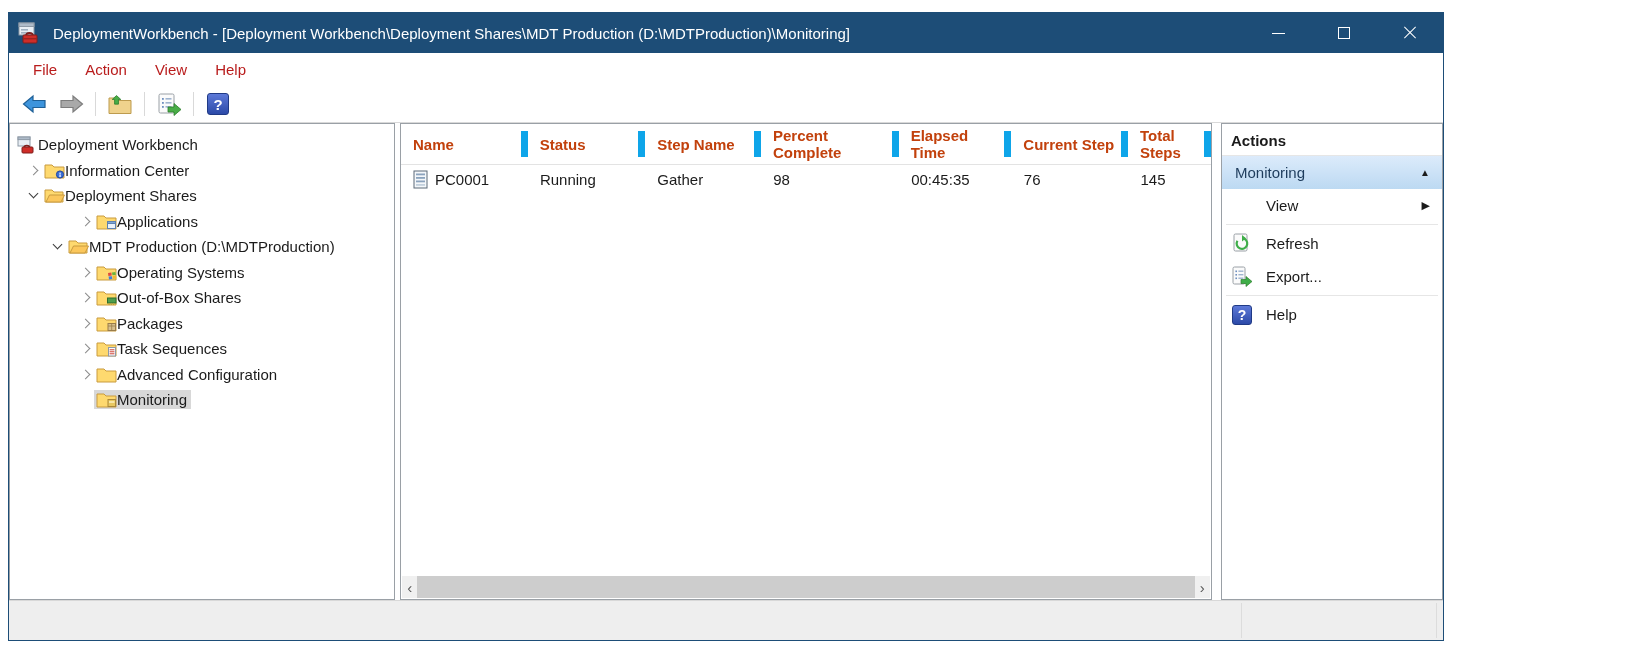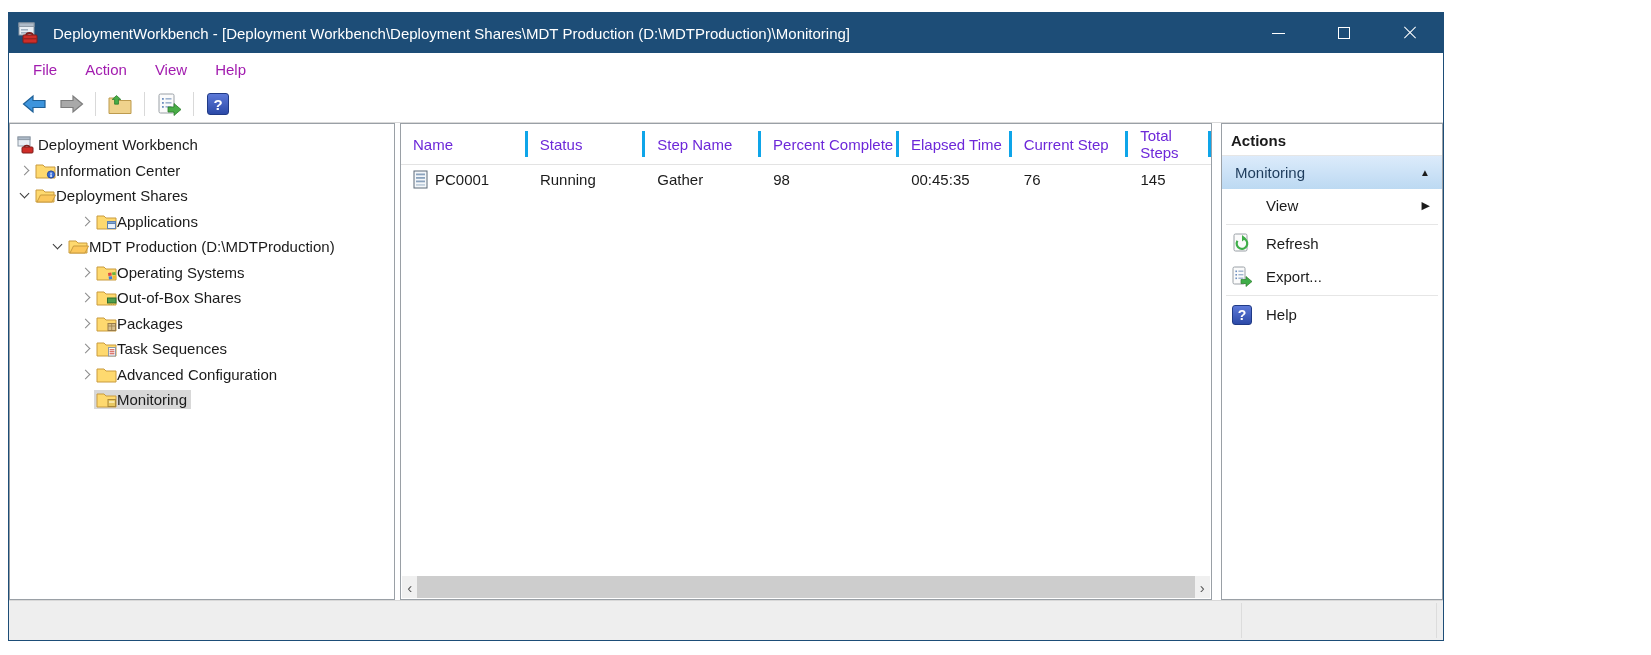--- a/index.html
+++ b/index.html
@@ -19,52 +19,52 @@
   .win-btn { width:66px; height:100%; display:flex; align-items:center; justify-content:center; }
   .glyph-min { width:13px; height:1px; background:#ffffff; }
   .glyph-max { width:12px; height:12px; border:1px solid #ffffff; }
   .glyph-close { position:relative; width:14px; height:14px; }
   .glyph-close::before, .glyph-close::after { content:""; position:absolute; left:-1px; top:6px; width:16px; height:1px; background:#ffffff; }
   .glyph-close::before { transform:rotate(45deg); }
   .glyph-close::after  { transform:rotate(-45deg); }
 
   
   .menubar { height:33px; background:#ffffff; display:flex; align-items:center; padding-left:10px; flex:0 0 auto; }
-  .menu-item { font-size:15px; padding:4px 14px; color:#a21caf; }
+  .menu-item { font-size:15px; padding:4px 14px; color:#b91c1c; }
 
   
   .toolbar { height:37px; background:#ffffff; border-bottom:1px solid #d9d9d9; display:flex; align-items:center; padding-left:10px; gap:4px; flex:0 0 auto; }
   .tool-btn { width:32px; height:30px; display:flex; align-items:center; justify-content:center; }
   .tool-sep { width:1px; height:24px; background:#d9d9d9; margin:0 4px; }
   .help-box { width:22px; height:22px; border-radius:3px; background:linear-gradient(#5d79d8,#2c4aa8); border:1px solid #203a86;
               color:#ffffff; font-size:15px; font-weight:bold; display:flex; align-items:center; justify-content:center; }
   .help-box.small { width:20px; height:20px; font-size:14px; }
 
   
   .content { flex:1 1 auto; display:flex; background:#ffffff; min-height:0; padding:0; }
   .pane { border:1px solid #9aa0a6; background:#ffffff; }
 
   
   .tree-pane { width:386px; flex:0 0 auto; padding-top:8px; overflow:hidden; }
   .tree-row { height:25.5px; display:flex; align-items:center; font-size:15px; white-space:nowrap; }
-  .indent-0 { padding-left:5px; } .indent-1 { padding-left:8px; } .indent-2 { padding-left:41px; } .indent-3 { padding-left:69px; }
+  .indent-0 { padding-left:5px; } .indent-1 { padding-left:17px; } .indent-2 { padding-left:41px; } .indent-3 { padding-left:69px; }
   .expander { width:15px; height:15px; flex:0 0 auto; position:relative; }
   .expander.collapsed::before { content:""; position:absolute; left:3px; top:4px; width:6px; height:6px;
        border-top:1.5px solid #8a8a8a; border-right:1.5px solid #8a8a8a; transform:rotate(45deg); }
   .expander.expanded::before { content:""; position:absolute; left:3px; top:2px; width:6px; height:6px;
        border-top:1.5px solid #3b3b3b; border-right:1.5px solid #3b3b3b; transform:rotate(135deg); }
   .tree-node { display:flex; align-items:center; gap:0; padding:1px 4px 1px 2px; }
   .tree-node.selected { background:#d8d8d8; }
   .tree-icon { width:21px; height:17px; flex:0 0 auto; position:relative; }
   .tree-icon svg { display:block; }
 
   
   .list-pane { flex:1 1 auto; margin-left:5px; margin-right:9px; position:relative; overflow:hidden; display:flex; flex-direction:column; }
   .list-header { display:flex; height:41px; align-items:center; border-bottom:1px solid #e3e3e3; flex:0 0 auto; }
-  .hcell { font-size:15px; color:#6d28d9; padding-left:12px; border-right:3px solid #0ea5e9; height:26px; display:flex; align-items:center; }
+  .hcell { font-size:15px; color:#c2410c; padding-left:12px; border-right:7px solid #0ea5e9; height:26px; display:flex; align-items:center;font-weight:bold; }
   .c0{width:157px;} .c1{width:145px;} .c2{width:143px;} .c3{width:171px;} .c4{width:139px;} .c5{width:144px;} .c6{width:101px;}
   .list-row { display:flex; height:28px; align-items:center; font-size:15px; flex:0 0 auto; }
   .cell { padding-left:12px; display:flex; align-items:center; gap:7px; overflow:hidden; white-space:nowrap; }
   .pc-icon { width:15px; height:19px; flex:0 0 auto; }
   .hscrollbar { position:absolute; left:1px; right:1px; bottom:1px; height:22px; background:#f0f0f0; display:flex; }
   .scroll-btn { width:18px; height:22px; display:flex; align-items:center; justify-content:center; color:#5a5a5a; font-size:15px; }
   .scroll-thumb { width:913px; height:22px; background:#cdcdcd; }
   .scroll-track { flex:1 1 auto; }
 
   

